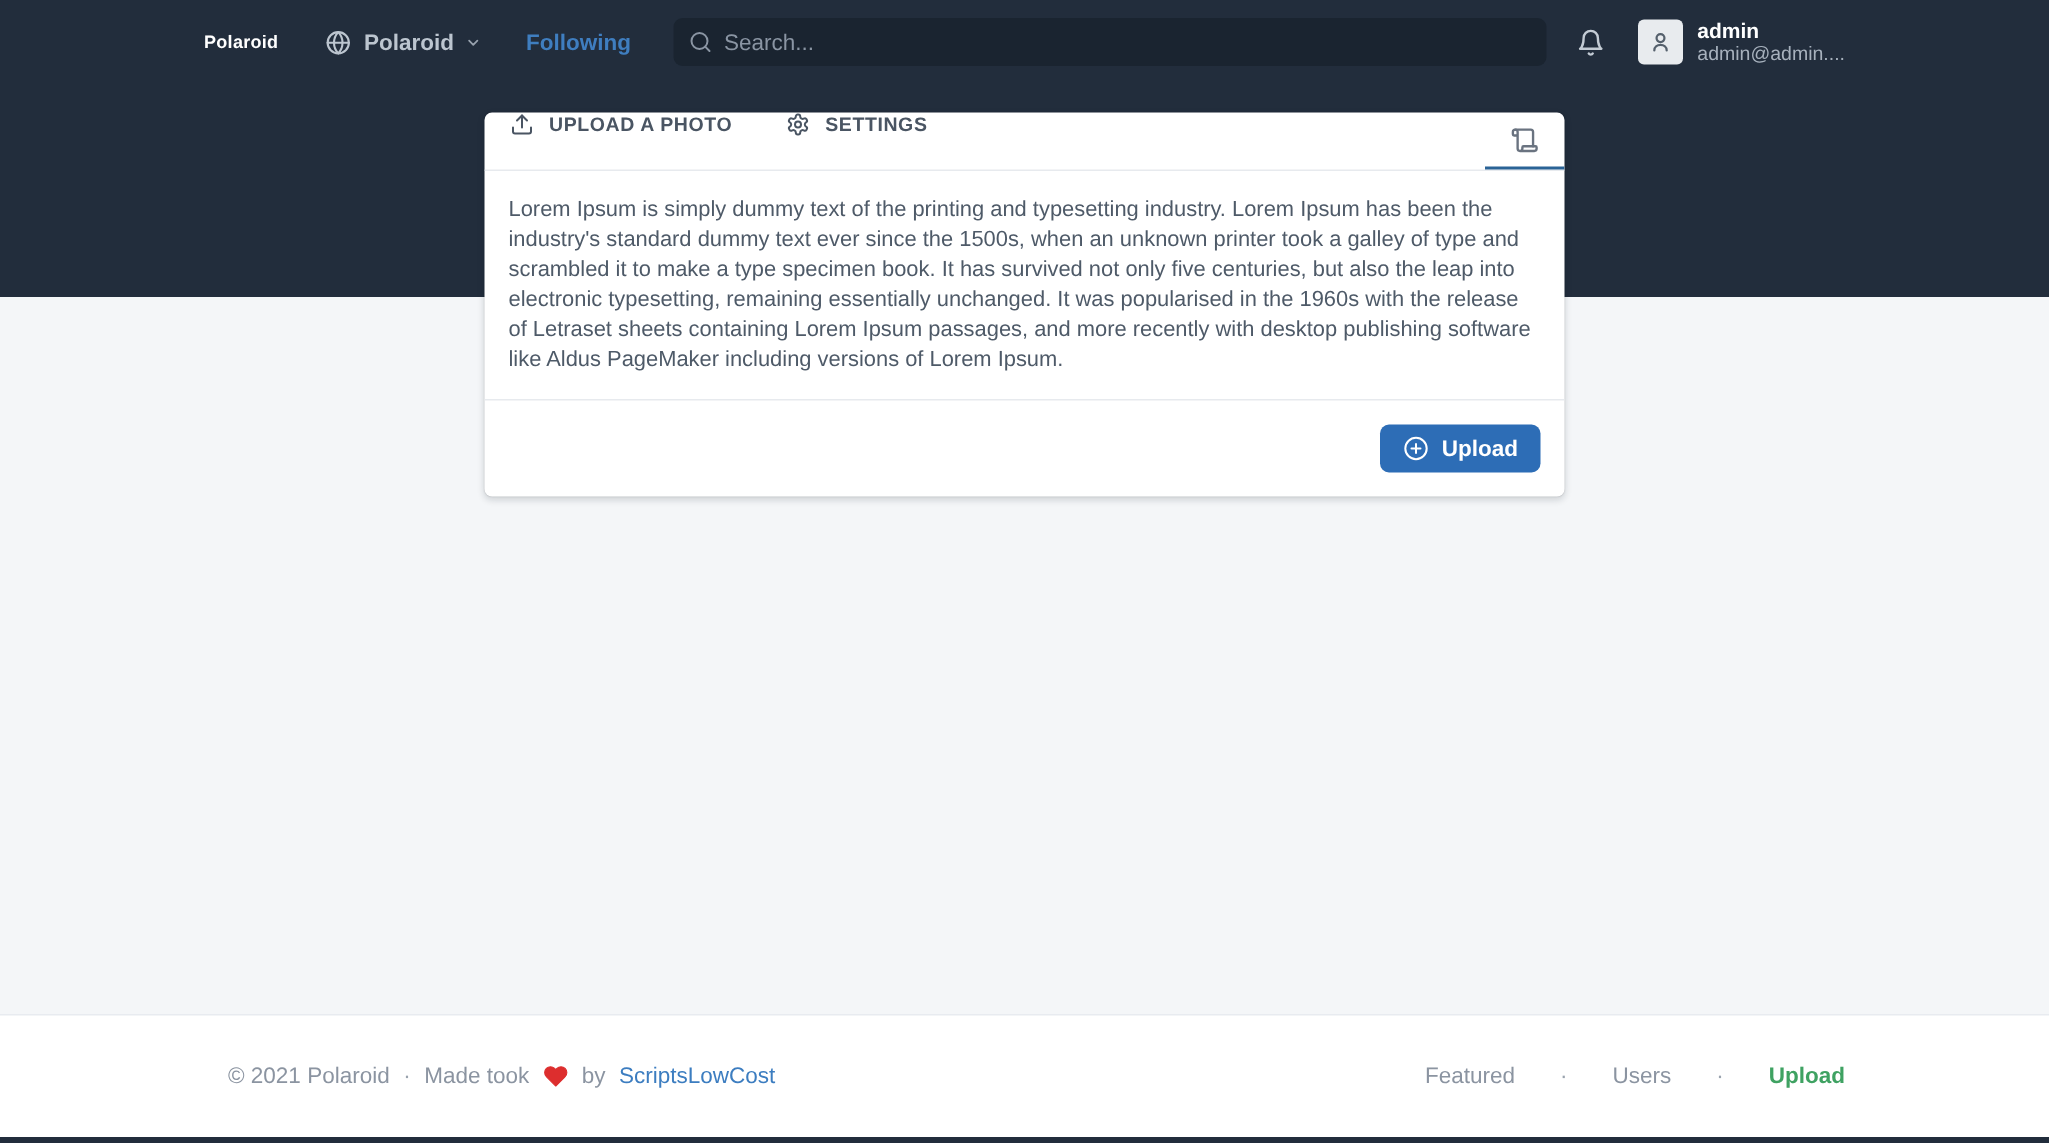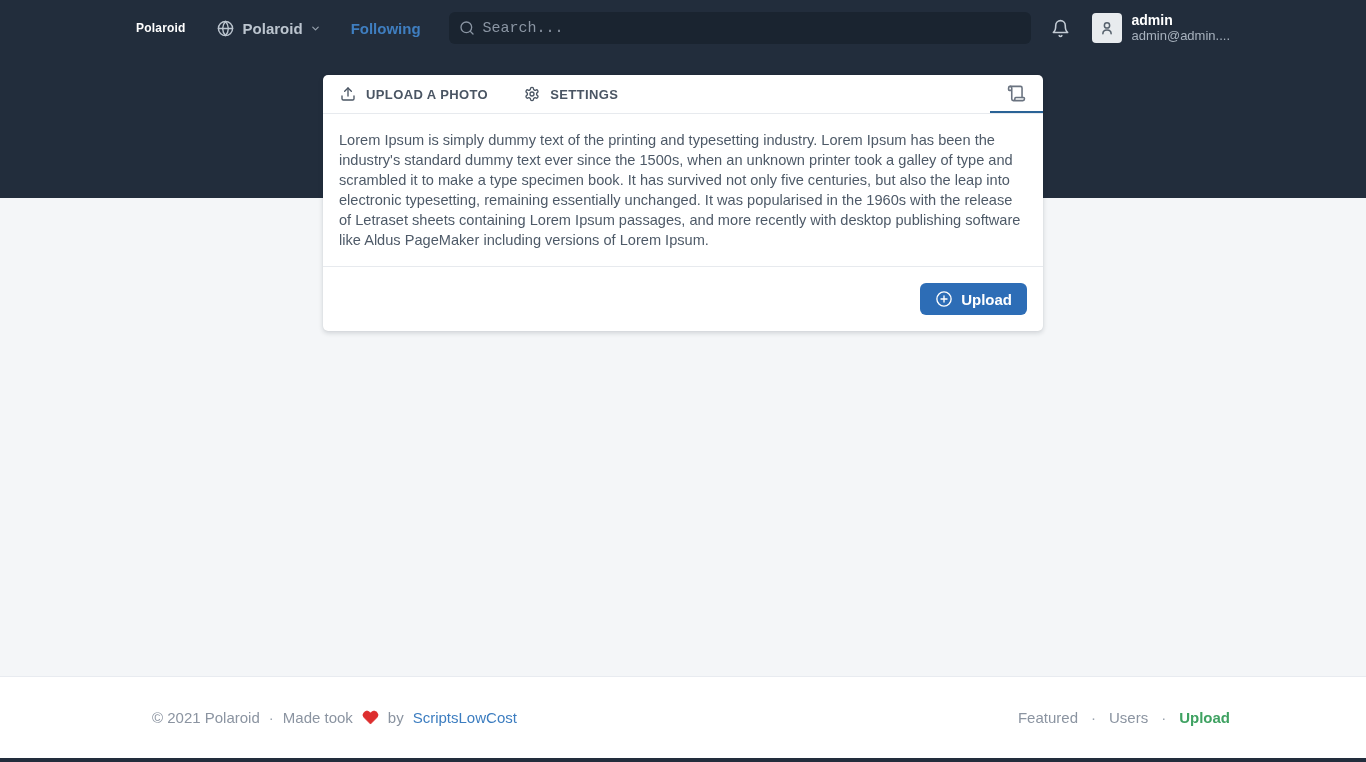--- a/index.html
+++ b/index.html
@@ -15,21 +15,21 @@
   
   .hero { background:#222d3c; height:198px; flex:0 0 auto; }
   .navbar { height:56px; display:flex; align-items:center; }
   .brand { color:#ffffff; font-size:12px; font-weight:700; letter-spacing:.2px; cursor:pointer; }
   .nav-item { display:flex; align-items:center; gap:9px; color:#bcc5cf; font-size:15px; font-weight:600; cursor:pointer; }
   .nav-explore { margin-left:31px; }
   .nav-explore .chev { color:#97a1ad; margin-left:-2px; }
   .nav-following { margin-left:30px; color:#3f7ec0; }
   .searchbox {
     flex:1 1 auto; margin:0 20px 0 28px; height:32px; background:#1a2430;
-    border-radius:6px; display:flex; align-items:center; padding:0 10px; gap:8px;font-family:Liberation Mono, monospace;
+    border-radius:6px; display:flex; align-items:center; padding:0 10px; gap:8px;
   }
   .searchbox svg { color:#8a95a3; flex:0 0 auto; }
   .searchbox input {
     background:transparent; border:none; outline:none; color:#cfd6dd;
     font-size:15px; width:100%; font-family:inherit;
   }
   .searchbox input::placeholder { color:#8a95a3; }
   .bell { color:#c3cbd4; display:flex; align-items:center; cursor:pointer; margin-right:22px; }
   .userchip { display:flex; align-items:center; gap:10px; cursor:pointer; }
   .avatar {
@@ -44,21 +44,21 @@
   .card {
     width:720px; margin:-123px auto 0; background:#ffffff; border-radius:5px;
     box-shadow:0 2px 5px rgba(15,25,40,.16), 0 0 1px rgba(0,0,0,.1);
     position:relative; overflow:hidden;
   }
   .card-header {
     height:39px; display:flex; align-items:stretch;
     border-bottom:1px solid #e7eaee;
   }
   .tab {
-    display:flex; align-items:center; gap:10px; color:#4a5563;
+    display:flex; align-items:flex-start; gap:10px; color:#4a5563;
     font-size:13px; font-weight:700; letter-spacing:.4px; cursor:pointer;
   }
   .tab svg { color:#4a5563; }
   .tab-upload { margin-left:17px; }
   .tab-settings { margin-left:36px; }
   .tab-active {
     margin-left:auto; padding:0 17px; display:flex; align-items:center;
     border-bottom:2px solid #2a6396; color:#6a7380; cursor:pointer;
   }
   .card-body { padding:16px; font-size:14.6px; line-height:20px; color:#4e5a68; }
@@ -68,21 +68,21 @@
   .btn-upload {
     display:inline-flex; align-items:center; gap:8px; height:32px; padding:0 15px;
     background:#2d6db6; color:#ffffff; border:none; border-radius:6px;
     font-size:15px; font-weight:600; font-family:inherit; cursor:pointer;
   }
 
   
   .site-footer { flex:0 0 auto; height:82px; background:#ffffff; border-top:1px solid #e8ebf0; display:flex; align-items:center; }
   .footer-row { display:flex; align-items:flex-end; justify-content:space-between; font-size:15px; color:#8b94a1; }
   .footer-left { display:flex; align-items:center; gap:9px; padding-left:16px; }
-  .footer-right { display:flex; align-items:center; gap:13px; }
+  .footer-right { display:flex; align-items:center; gap:30px; }
   .sep { color:#9aa3ae; }
   .credit-link { color:#3c7dc0; font-weight:400; cursor:pointer; }
   .heart { color:#dd2e2e; display:flex; align-items:center; }
   .flink { color:#8b94a1; cursor:pointer; }
   .flink-green { color:#3fa262; font-weight:700; cursor:pointer; }
 
   .bottom-bar { height:4px; background:#222d3c; flex:0 0 auto; }
 
   svg { display:block; }
 </style>

